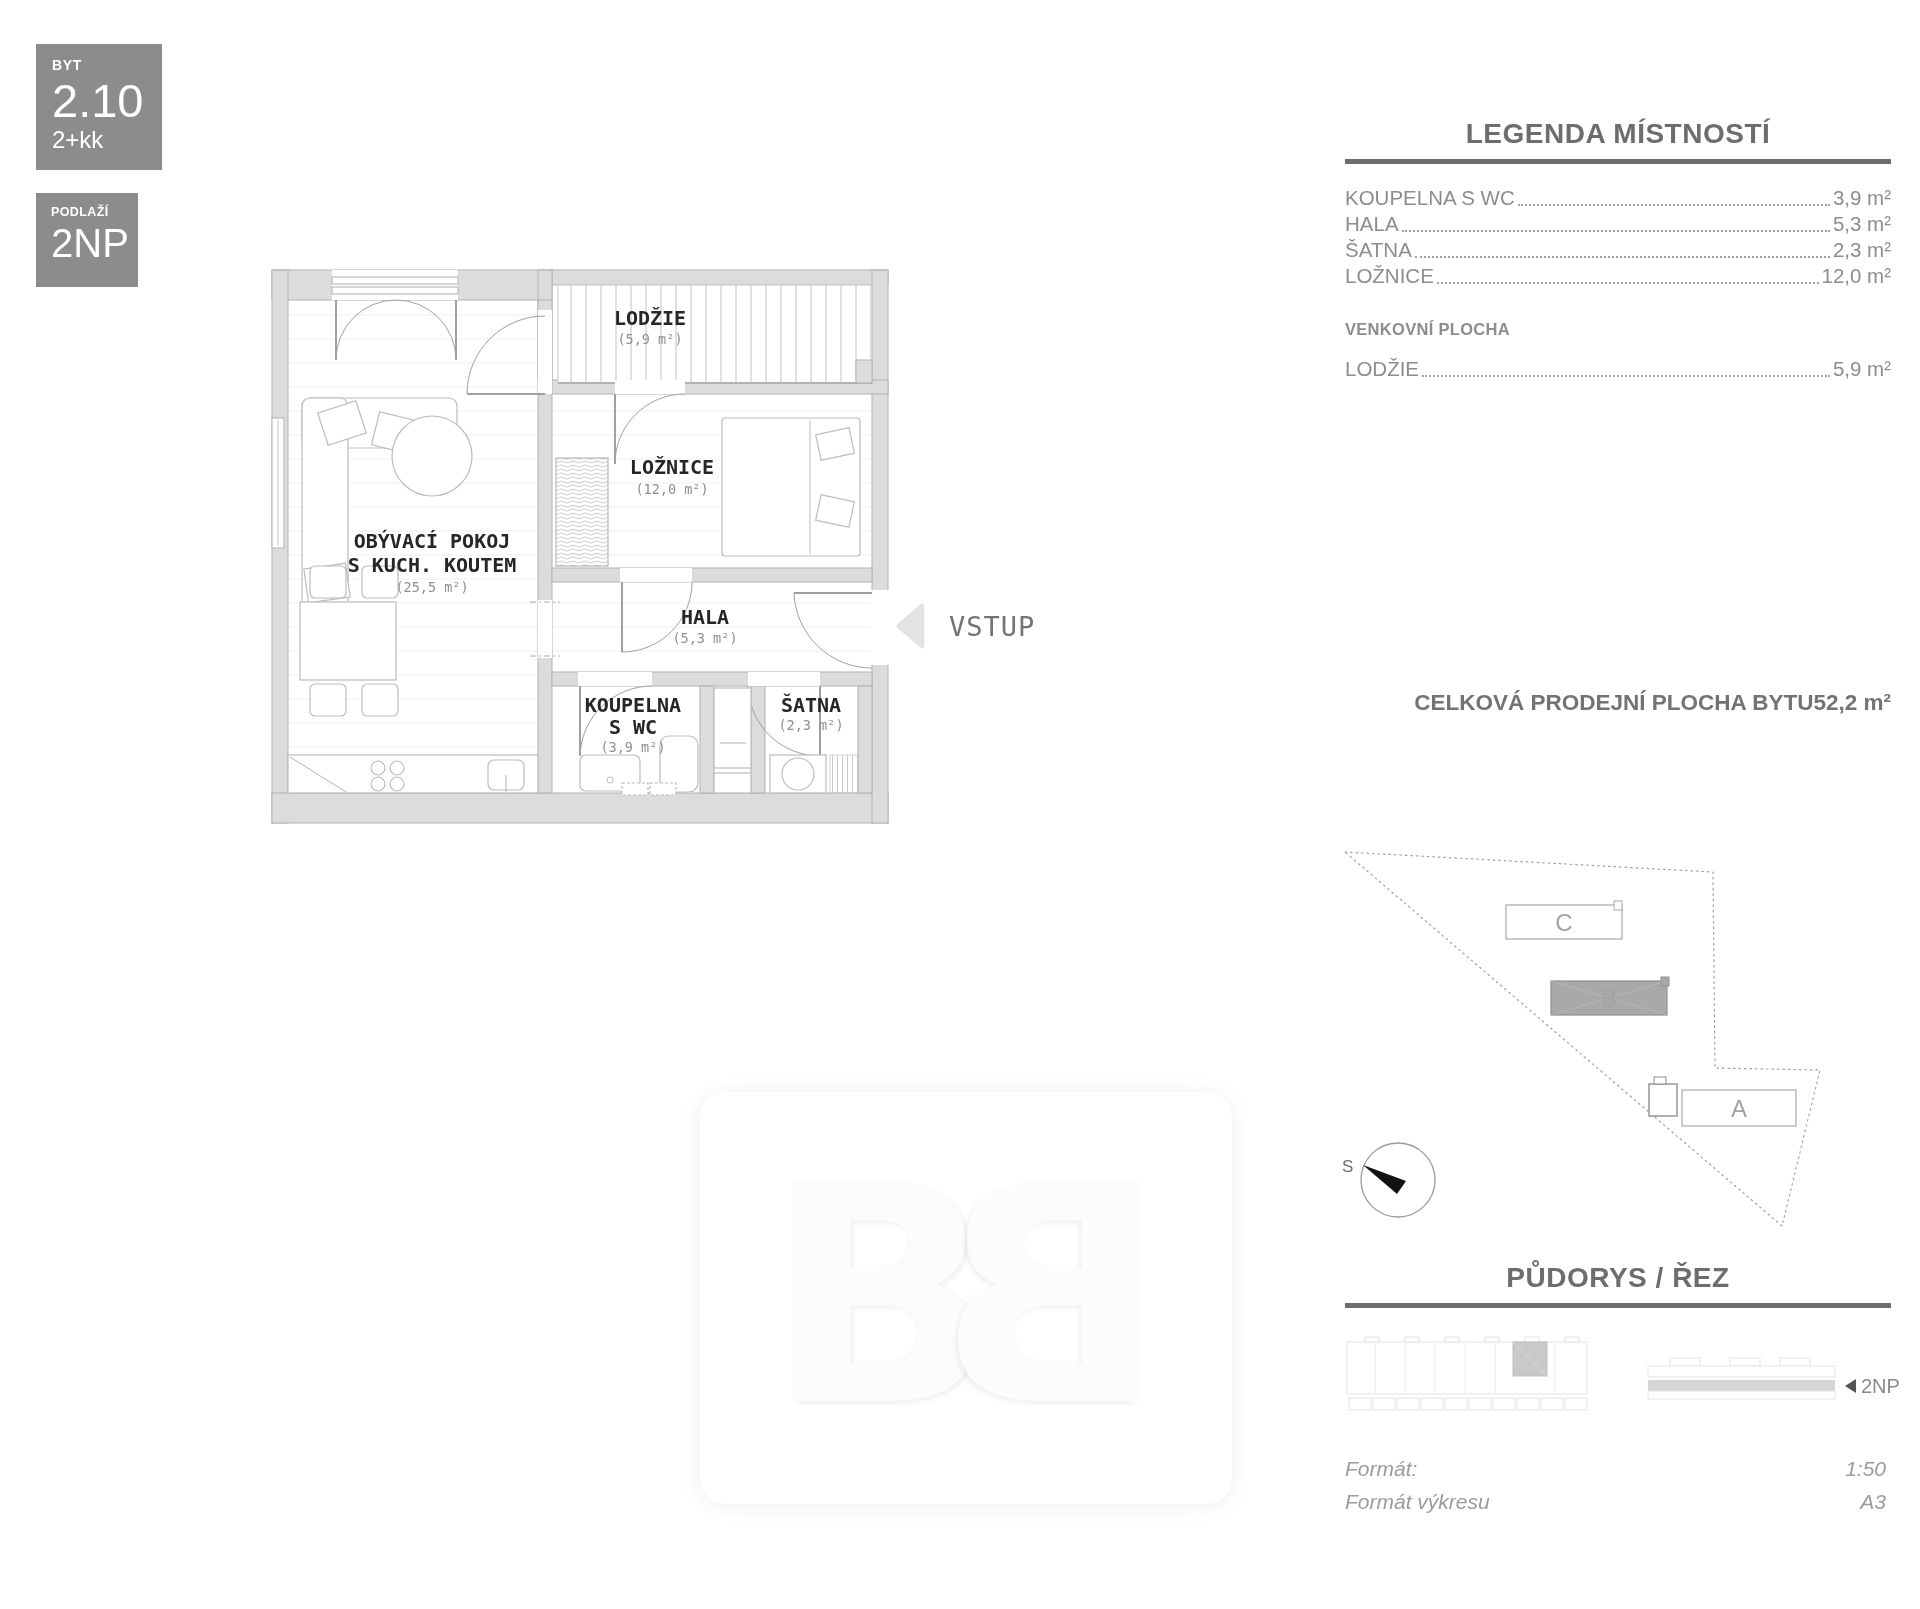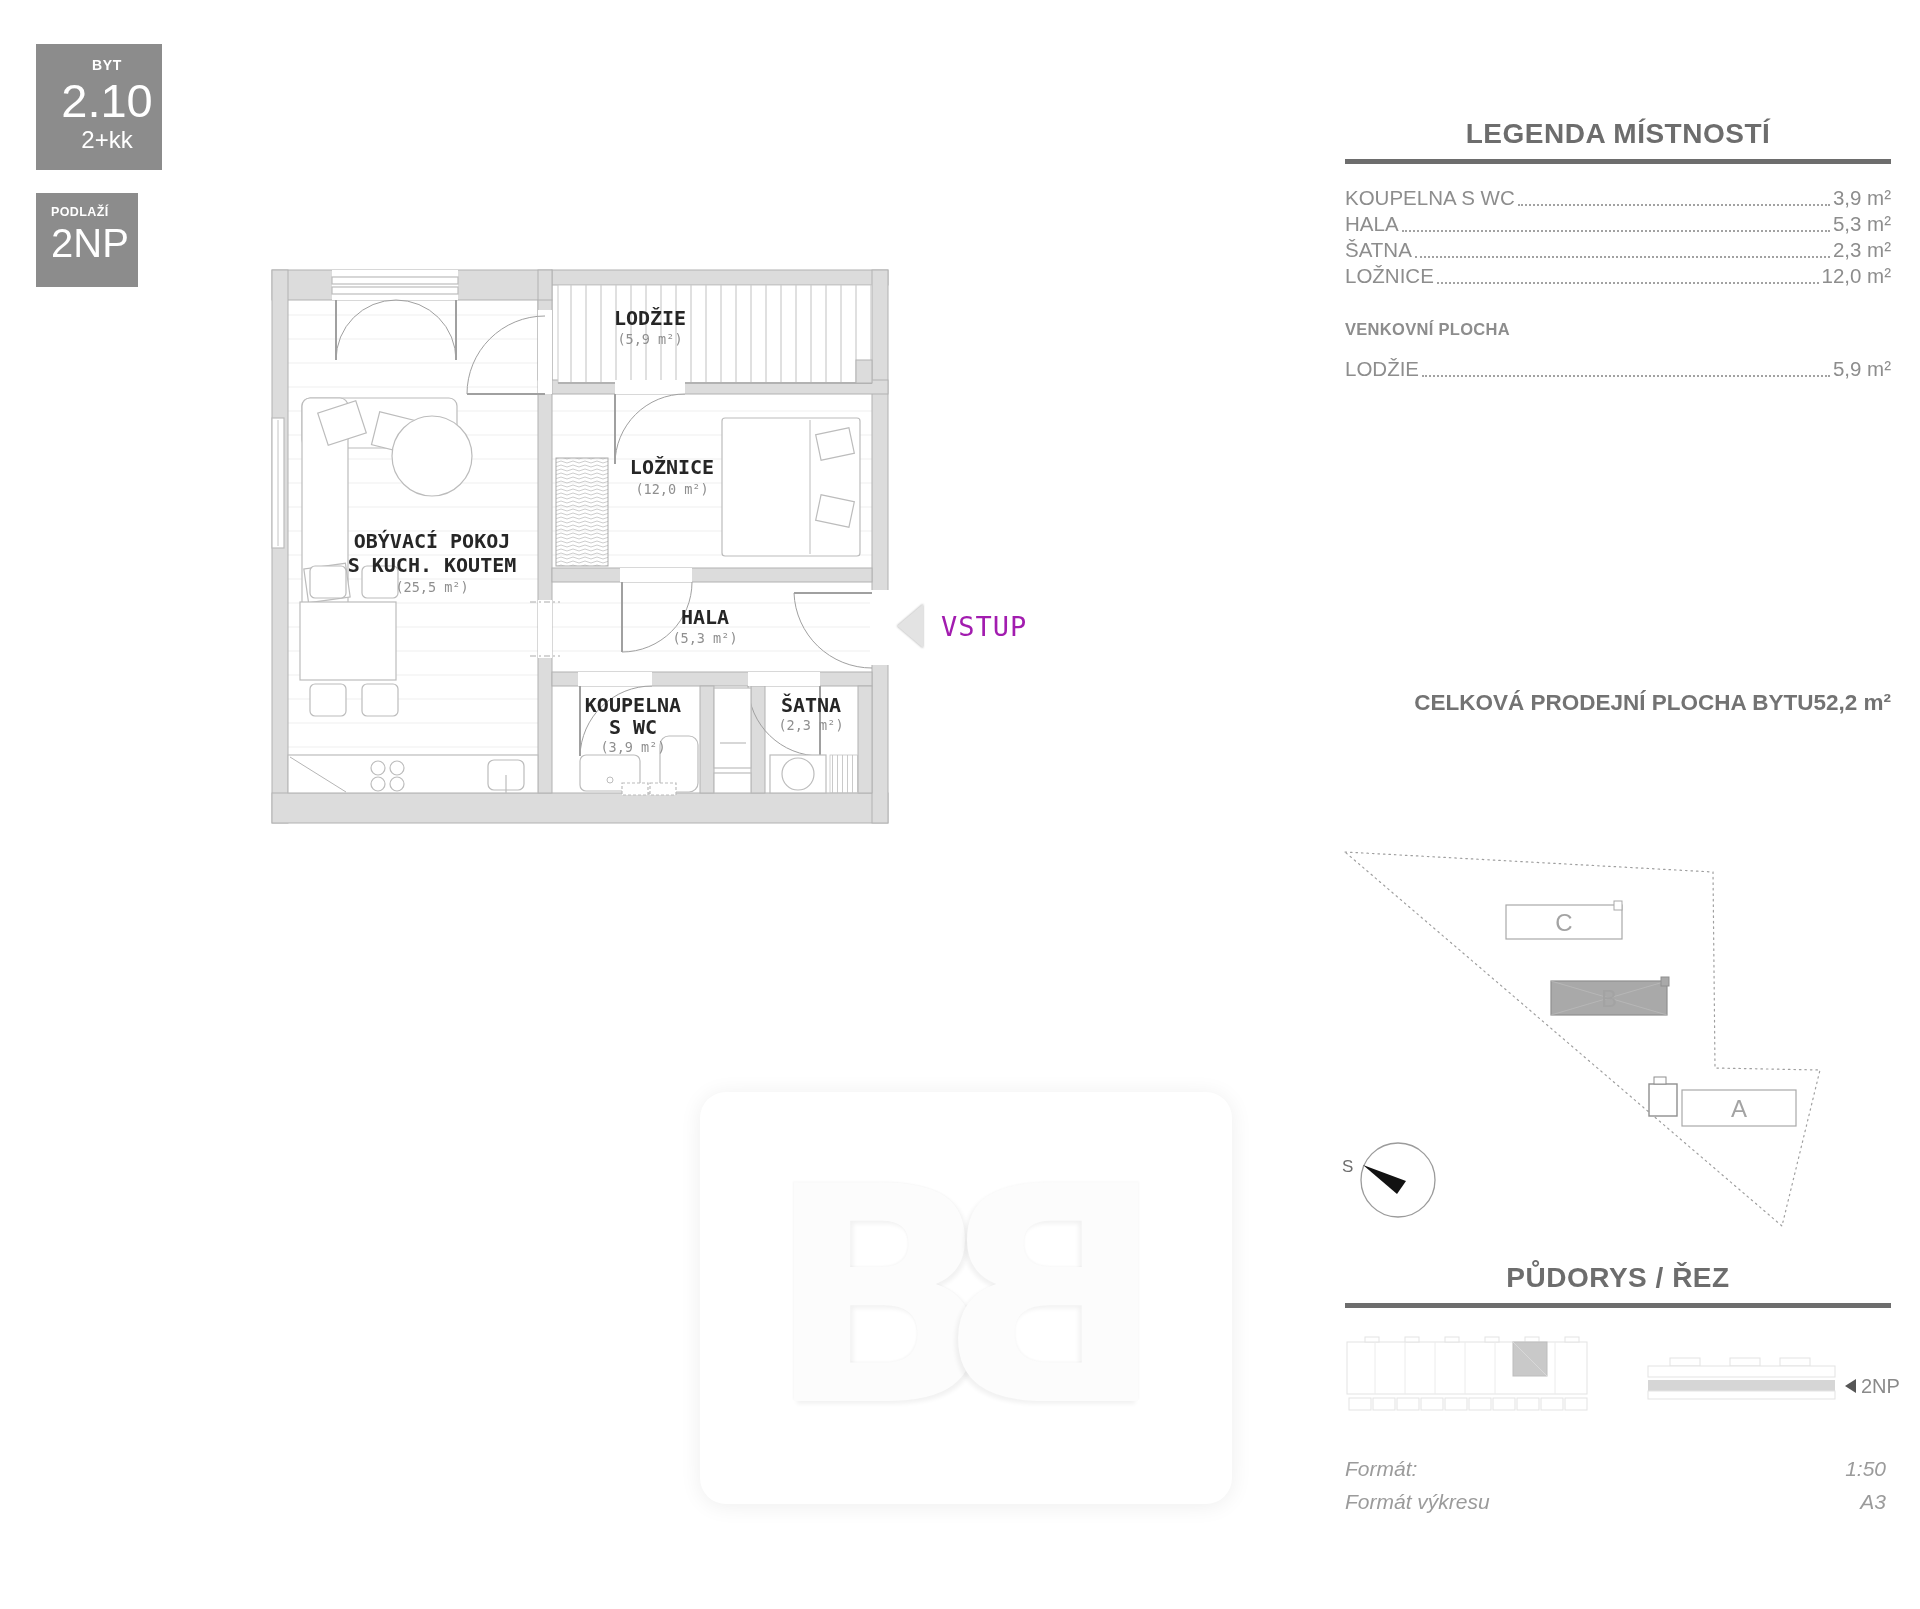--- a/index.html
+++ b/index.html
@@ -2,21 +2,21 @@
 <html><head>
 <meta charset="utf-8">
 <style>
   html,body{margin:0;padding:0;background:#ffffff;}
   body{width:1920px;height:1609px;position:relative;overflow:hidden;
        font-family:"Liberation Sans",sans-serif;}
   .abs{position:absolute;}
 
   
   .badge{background:#8c8c8c;color:#fff;box-sizing:border-box;}
-  #badge-unit{left:36px;top:44px;width:126px;height:126px;padding:13px 0 0 16px;text-align:center;}
+  #badge-unit{left:36px;top:44px;width:126px;height:126px;padding:13px 0 0 16px;}
   #badge-floor{left:36px;top:193px;width:102px;height:94px;padding:12px 18px 0 15px;}
   .badge-kicker{font-size:14px;font-weight:bold;letter-spacing:.6px;}
   .badge-big{font-size:47px;line-height:50px;margin-top:3px;}
   .badge-sub{font-size:24px;line-height:27px;}
   .badge-kicker2{font-size:12.5px;font-weight:bold;letter-spacing:.4px;}
   .badge-big2{font-size:40px;line-height:44px;margin-top:2px;}
 
   
   #legend{left:1345px;top:118px;width:546px;}
   .sec-title{font-size:28px;font-weight:bold;color:#6d6d6d;text-align:center;letter-spacing:.5px;}
@@ -29,22 +29,22 @@
   .gap-net{margin-top:29px;}
   .outdoor-h{margin-top:31px;font-size:16.5px;font-weight:bold;color:#8d8d8d;letter-spacing:.3px;}
   .gap-out{margin-top:17px;}
   #total-row{left:1345px;top:690px;width:546px;display:flex;justify-content:flex-end;
              font-size:22.5px;font-weight:bold;color:#737373;}
 
   
   #vstup{left:897px;top:604px;display:flex;align-items:center;}
   .tri{width:0;height:0;border-top:22px solid transparent;border-bottom:22px solid transparent;
        border-right:26px solid #e3e3e3;filter:drop-shadow(0 0 1px #a6a6a6);}
-  #vstup .txt{margin-left:18px;font-family:"DejaVu Sans Mono",monospace;font-size:27px;
-              color:#a21caf;letter-spacing:1px;}
+  #vstup .txt{margin-left:26px;font-family:"DejaVu Sans Mono",monospace;font-size:27px;
+              color:#737373;letter-spacing:1px;}
 
   
   #section-block{left:1345px;top:1262px;width:546px;}
   #meta{left:1345px;top:1452px;width:541px;font-style:italic;color:#9b9b9b;font-size:21px;}
   .mrow{display:flex;justify-content:space-between;line-height:33px;}
 
   
   #watermark{left:700px;top:1092px;width:532px;height:412px;background:#fff;border-radius:26px;
              box-shadow:0 2px 22px rgba(0,0,0,.07);display:flex;align-items:center;
              justify-content:center;overflow:hidden;}

